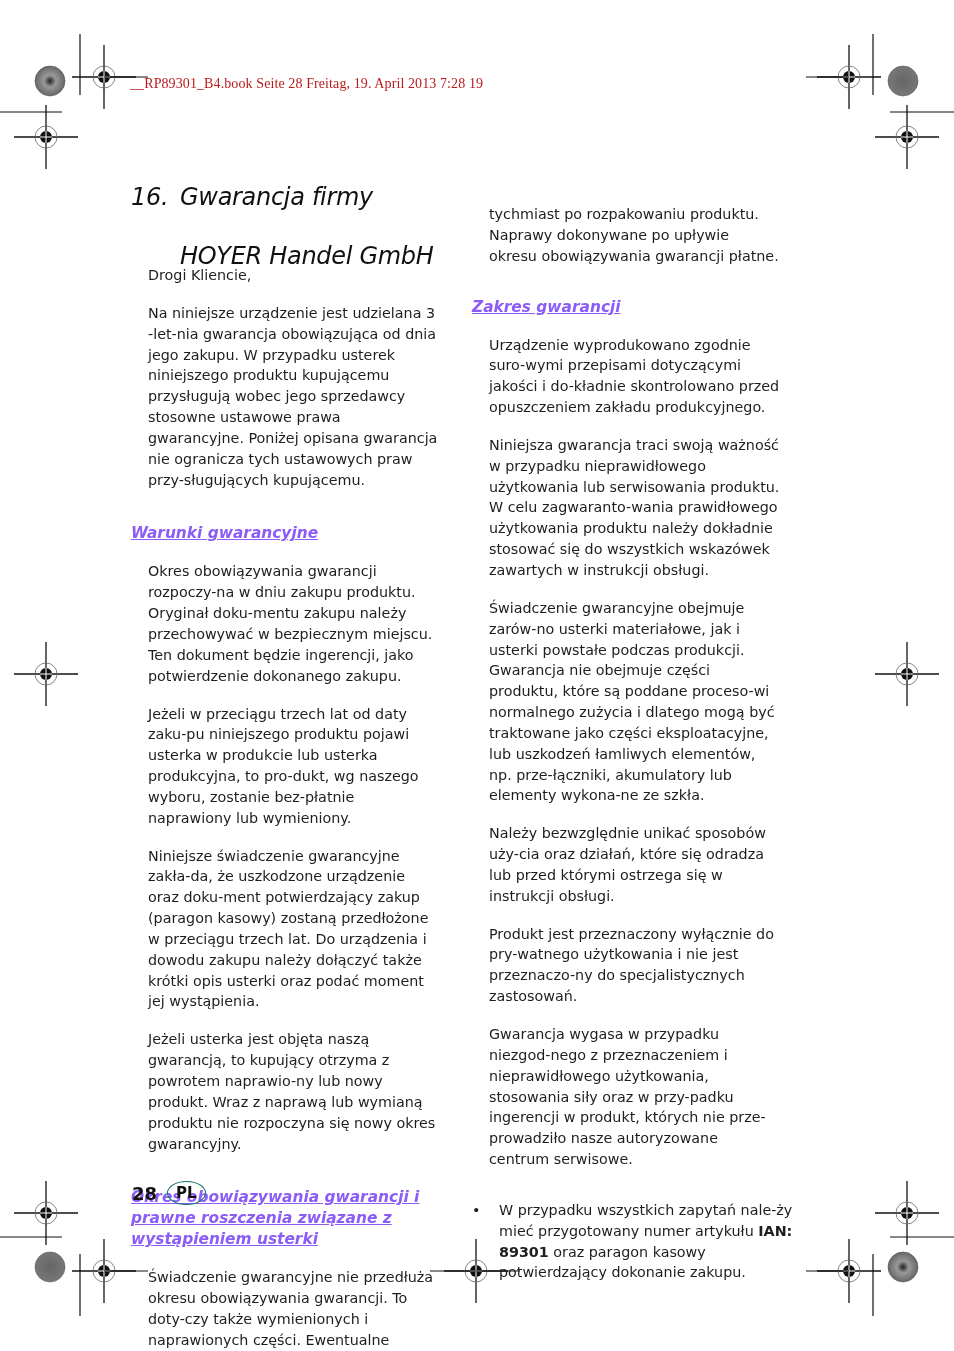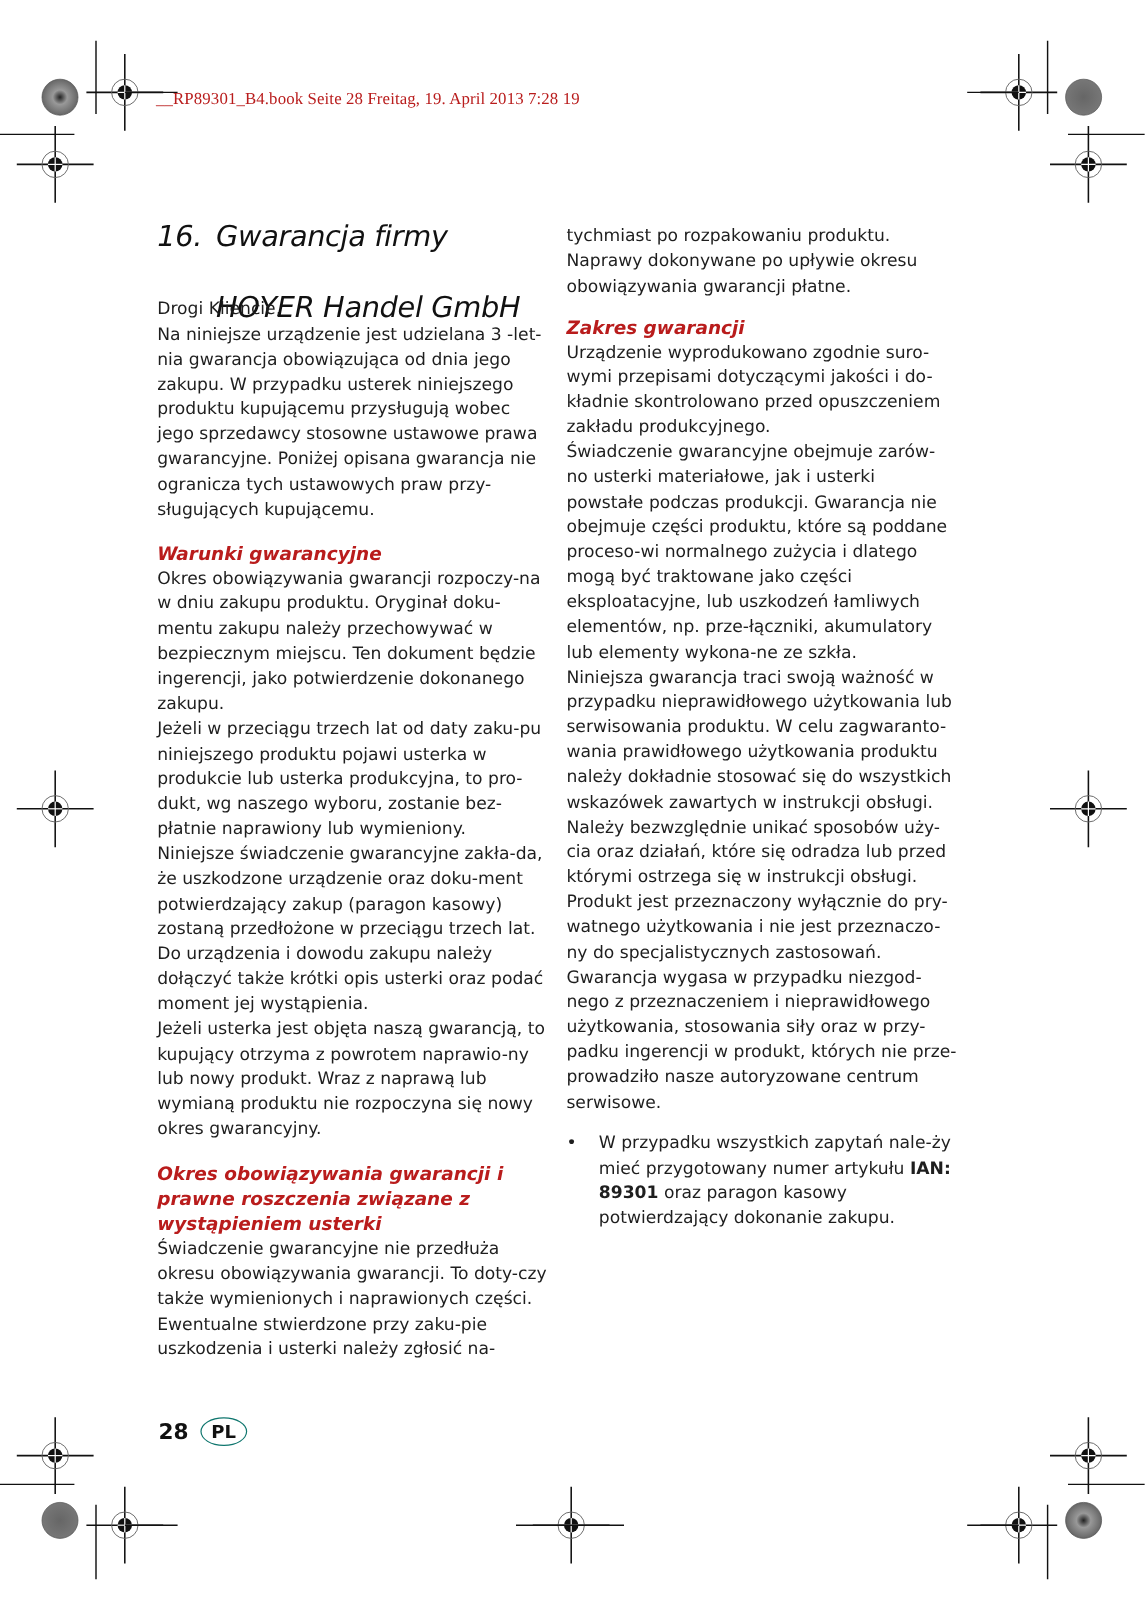--- a/index.html
+++ b/index.html
@@ -8,22 +8,22 @@
   .abs { position: absolute; }
   .header-line { left: 130px; top: 76px; font-family: "Liberation Serif", serif;
                  font-size: 14px; color: #b91c1c; white-space: nowrap; letter-spacing: 0.1px; }
   .col { position: absolute; width: 325px; font-size: 14.3px; line-height: 20.85px; color: #1e1e1e; }
   .col-left { left: 131px; top: 248px; }
   .col-right { left: 472px; top: 187px; }
   .title { position: absolute; left: 131px; top: 186px; font-size: 24px; line-height: 23px;
            font-weight: normal; font-style: italic; color: #111; letter-spacing: -0.3px; }
   .title .num { display: inline-block; width: 49px; }
   .title .l2 { padding-left: 49px; display: block; margin-top: 36px; }
-  .p { margin: 0; }
-  .h { font-weight: bold; font-style: italic; font-size: 15.4px; line-height: 21px; color: #b91c1c; margin: 0; }
+  .p { margin: 17px; }
+  .h { font-weight: bold; font-style: italic; font-size: 15.4px; line-height: 21px; color: #8b5cf6; margin: 0; text-decoration: underline; }
   .gap { height: 16px; }
   .gap-sm { height: 13px; }
   .bullet { display: flex; }
   .bullet .dot { width: 27px; flex: none; }
   .bold { font-weight: bold; }
   .footer { left: 132px; top: 1181px; display: flex; align-items: center; gap: 10px; justify-content: flex-end; }
   .page-num { font-size: 18px; font-weight: bold; color: #111; }
   .lang-badge { border: 1px solid #0f766e; border-radius: 50%; padding: 0 8px; height: 22px;
                 line-height: 22px; font-size: 15px; font-weight: bold; color: #111; }
   svg.marks { position: absolute; left: 0; top: 0; }
@@ -106,22 +106,22 @@
   <div class="gap"></div>
   <p class="h">Okres obowiązywania gwarancji i prawne roszczenia związane z wystąpieniem usterki</p>
   <p class="p">Świadczenie gwarancyjne nie przedłuża okresu obowiązywania gwarancji. To doty-czy także wymienionych i naprawionych części. Ewentualne stwierdzone przy zaku-pie uszkodzenia i usterki należy zgłosić na-</p>
 </div>
 
 <div class="col col-right">
   <p class="p">tychmiast po rozpakowaniu produktu. Naprawy dokonywane po upływie okresu obowiązywania gwarancji płatne.</p>
   <div class="gap-sm"></div>
   <p class="h">Zakres gwarancji</p>
   <p class="p">Urządzenie wyprodukowano zgodnie suro-wymi przepisami dotyczącymi jakości i do-kładnie skontrolowano przed opuszczeniem zakładu produkcyjnego.</p>
+  <p class="p">Niniejsza gwarancja traci swoją ważność w przypadku nieprawidłowego użytkowania lub serwisowania produktu. W celu zagwaranto-wania prawidłowego użytkowania produktu należy dokładnie stosować się do wszystkich wskazówek zawartych w instrukcji obsługi.</p>
   <p class="p">Świadczenie gwarancyjne obejmuje zarów-no usterki materiałowe, jak i usterki powstałe podczas produkcji. Gwarancja nie obejmuje części produktu, które są poddane proceso-wi normalnego zużycia i dlatego mogą być traktowane jako części eksploatacyjne, lub uszkodzeń łamliwych elementów, np. prze-łączniki, akumulatory lub elementy wykona-ne ze szkła.</p>
-  <p class="p">Niniejsza gwarancja traci swoją ważność w przypadku nieprawidłowego użytkowania lub serwisowania produktu. W celu zagwaranto-wania prawidłowego użytkowania produktu należy dokładnie stosować się do wszystkich wskazówek zawartych w instrukcji obsługi.</p>
   <p class="p">Należy bezwzględnie unikać sposobów uży-cia oraz działań, które się odradza lub przed którymi ostrzega się w instrukcji obsługi.</p>
   <p class="p">Produkt jest przeznaczony wyłącznie do pry-watnego użytkowania i nie jest przeznaczo-ny do specjalistycznych zastosowań.</p>
   <p class="p">Gwarancja wygasa w przypadku niezgod-nego z przeznaczeniem i nieprawidłowego użytkowania, stosowania siły oraz w przy-padku ingerencji w produkt, których nie prze-prowadziło nasze autoryzowane centrum serwisowe.</p>
   <div class="gap-sm"></div>
   <div class="bullet">
     <span class="dot">•</span>
     <span><span>W przypadku wszystkich zapytań nale-ży mieć przygotowany numer artykułu </span><span class="bold">IAN: 89301</span><span> oraz paragon kasowy potwierdzający dokonanie zakupu.</span></span>
   </div>
 </div>
 

